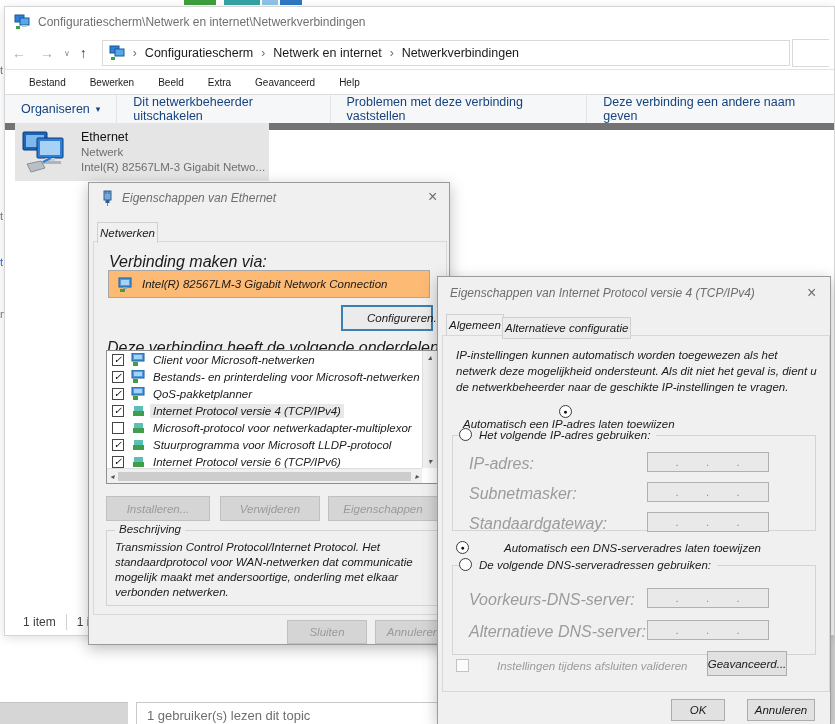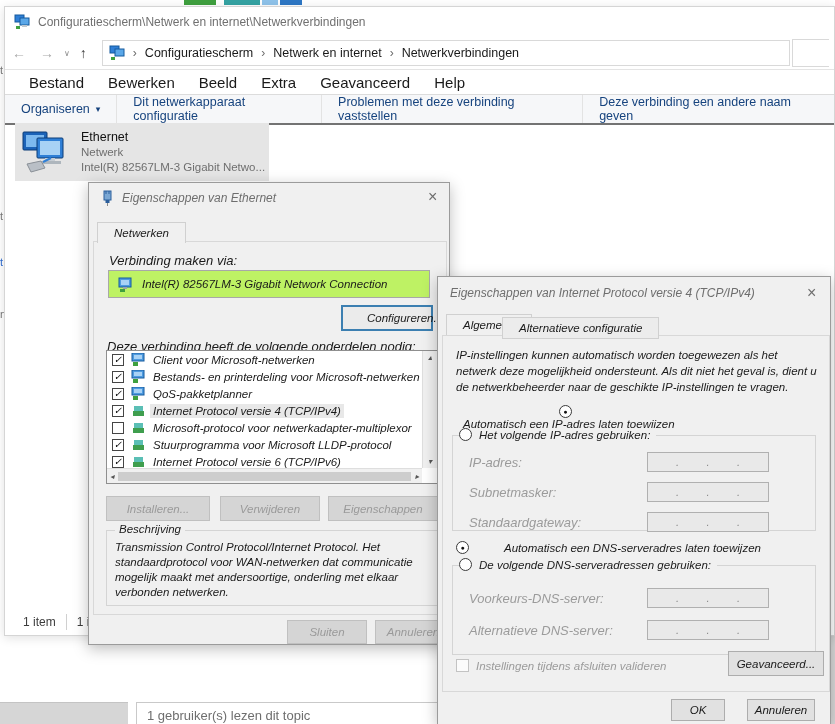--- a/index.html
+++ b/index.html
@@ -21,44 +21,44 @@
   .navrow{height:32px;display:flex;align-items:center;border-bottom:1px solid #e4e4e4;}
   .navbtn{color:#a9a9a9;font-size:14px;margin:0 7px;}
   .navbtn.up{color:#3a3a3a;}
   .navbtn.drop{font-size:8px;color:#8a8a8a;margin:0 3px;}
   .addrbox{height:26px;border:1px solid #d9d9d9;background:#fff;display:flex;align-items:center;
            margin-left:8px;width:688px;padding-left:6px;box-sizing:border-box;}
   .searchbox{height:26px;border:1px solid #d9d9d9;border-right:none;background:#fff;width:36px;margin-left:2px;}
   .crumbsep{color:#6d6d6d;margin:0 8px;font-size:12px;}
   .crumb{color:#1a1a1a;font-size:12.5px;}
   .menurow{height:24px;display:flex;align-items:center;padding-left:12px;background:#fff;}
-  .menuitem{margin-right:0;padding:0 12px;font-size:15px;color:#1a1a1a;}
-  .toolbar{height:28px;background:#f6f7f9;border-top:1px solid #dcdcdc;border-bottom:2px solid #737373;
+  .menuitem{margin-right:0;padding:0 12px;font-size:10px;color:#1a1a1a;}
+  .toolbar{height:28px;background:#f6f7f9;border-top:1px solid #dcdcdc;border-bottom:7px solid #737373;
            display:flex;align-items:center;color:#16437e;font-size:12.5px;}
   .toolitem{padding:0 16px;border-right:1px solid #e3e3e3;height:28px;display:flex;align-items:center;}
   .toolitem:last-child{border-right:none;}
   .caret{font-size:9px;margin-left:6px;color:#16437e;}
   .tile{position:absolute;left:10px;top:116px;width:254px;height:58px;background:#e5e5e5;display:flex;align-items:center;}
   .tile .txt{margin-left:10px;line-height:15px;}
   .tile .t1{font-size:12.5px;color:#111;}
   .tile .t2,.tile .t3{font-size:11.5px;color:#6f6f6f;}
   .statusbar{position:absolute;left:0;bottom:0;width:100%;height:26px;display:flex;align-items:center;
              font-size:12px;color:#3c3c3c;}
   .statusbar .sep{width:1px;height:16px;background:#d0d0d0;margin:0 10px;}
   
   .dlg{position:absolute;background:#f0f0f0;border:1px solid #9b9b9b;box-shadow:0 4px 14px rgba(0,0,0,.25);box-sizing:border-box;font-style:italic;}
   .dlg .dtitle{height:30px;display:flex;align-items:center;color:#6e6e6e;font-size:12px;padding:0 12px;}
   .dlg .dtitle .ttl{margin-left:8px;white-space:nowrap;}
   .dlg .closex{position:absolute;top:6px;right:12px;color:#6e6e6e;font-size:16px;line-height:16px;}
-  .tab{position:absolute;font-size:11.5px;padding:4px 16px;background:#f0f0f0;border:1px solid #d0d0d0;border-bottom:none;z-index:3;}
+  .tab{position:absolute;font-size:11.5px;padding:4px 2px;background:#f0f0f0;border:1px solid #d0d0d0;border-bottom:none;z-index:3;}
   .tab.inactive{background:#ececec;border-bottom:1px solid #d0d0d0;}
   .panel{position:absolute;background:#f0f0f0;border:1px solid #d8d8d8;}
-  .lbl{position:absolute;font-size:13px;color:#1a1a1a;white-space:nowrap;}
+  .lbl{position:absolute;font-size:16px;color:#1a1a1a;white-space:nowrap;}
   .lbl.gray{color:#9b9b9b;}
-  .field{position:absolute;background:#bef264;border:1px solid #a8a8a8;box-sizing:border-box;display:flex;align-items:center;font-size:11.5px;}
+  .field{position:absolute;background:#fdba74;border:1px solid #a8a8a8;box-sizing:border-box;display:flex;align-items:center;font-size:11.5px;}
   .btn{position:absolute;background:#e1e1e1;border:1px solid #adadad;box-sizing:border-box;display:flex;
        align-items:center;justify-content:center;font-size:11.5px;color:#1a1a1a;}
   .btn.disabled{background:#d5d5d5;border-color:#c0c0c0;color:#9a9a9a;}
   .btn.focusblue{border:2px solid #3c7fb1;background:#ebebeb;}
   .listbox{position:absolute;background:#fff;border:1px solid #8f8f8f;box-sizing:border-box;overflow:hidden;}
   .lrow{height:17px;display:flex;align-items:center;padding-left:5px;font-size:11.5px;white-space:nowrap;}
   .lrow .cbx{width:12px;height:12px;border:1px solid #454545;background:#fff;display:flex;align-items:center;justify-content:center;
              font-size:10px;color:#111;flex:none;box-sizing:border-box;}
   .lrow .licon{width:16px;height:13px;margin:0 4px 0 6px;flex:none;}
   .lrow .llabel{padding:1px 3px;}
@@ -69,21 +69,21 @@
            display:flex;justify-content:space-between;align-items:center;font-size:8px;color:#555;padding:0 3px;box-sizing:border-box;}
   .hthumb{height:9px;background:#cdcdcd;flex:1;margin:0 4px;}
   .grp{position:absolute;border:1px solid #d4d4d4;box-sizing:border-box;}
   .grplabel{position:absolute;top:-8px;left:8px;background:#f0f0f0;padding:0 4px;font-size:11.5px;}
   .radio{width:13px;height:13px;border:1px solid #3a3a3a;border-radius:50%;background:#fff;display:flex;
          align-items:center;justify-content:center;flex:none;box-sizing:border-box;font-size:7px;color:#111;line-height:7px;}
   .radiorow{position:absolute;display:flex;align-items:center;font-size:11.5px;}
   .radiorow .rl{margin-left:7px;white-space:nowrap;}
   .ipf{position:absolute;width:122px;height:20px;background:#e9e9e9;border:1px solid #b0b0b0;box-sizing:border-box;
        color:#8a8a8a;font-size:11px;display:flex;align-items:flex-end;justify-content:center;white-space:pre;padding-bottom:3px;}
-  .cbrow{position:absolute;display:flex;align-items:center;font-size:11.5px;color:#9b9b9b;}
+  .cbrow{position:absolute;display:flex;align-items:center;font-size:11.5px;color:#9b9b9b;gap:21px;}
   .cbrow .cbx{width:13px;height:13px;border:1px solid #c3c3c3;background:#fbfbfb;margin-right:7px;flex:none;box-sizing:border-box;}
   .desc{position:absolute;font-size:11.5px;line-height:15px;color:#1a1a1a;}
 </style>
 </head>
 <body>
 
 <div class="topfrag" style="left:184px;width:32px;background:#3fa03f;"></div>
 <div class="topfrag" style="left:224px;width:36px;background:#35a3a3;"></div>
 <div class="topfrag" style="left:262px;width:16px;background:#8fc3ea;"></div>
 <div class="topfrag" style="left:280px;width:22px;background:#2e77c5;"></div>
@@ -133,21 +133,21 @@
     <span class="menuitem">Beeld</span>
     <span class="menuitem">Extra</span>
     <span class="menuitem">Geavanceerd</span>
     <span class="menuitem">Help</span>
   </div>
   <div class="toolbar">
     <div class="toolitem">
       <span>Organiseren</span>
       <span class="caret">▾</span>
     </div>
-    <div class="toolitem">Dit netwerkapparaat configuratie</div>
+    <div class="toolitem">Dit netwerkbeheerder uitschakelen</div>
     <div class="toolitem">Problemen met deze verbinding vaststellen</div>
     <div class="toolitem">Deze verbinding een andere naam geven</div>
   </div>
   <div class="tile">
     <svg width="50" height="48" viewBox="0 0 50 48" style="margin-left:6px;">
       <rect x="2" y="4" width="24" height="18" rx="1" fill="#1c63b8" stroke="#0d3d77"></rect>
       <rect x="5" y="7" width="18" height="12" fill="#7db9ef"></rect>
       <rect x="16" y="10" width="26" height="20" rx="1" fill="#2f7fd6" stroke="#0d3d77"></rect>
       <rect x="19" y="13" width="20" height="14" fill="#a8d2f5"></rect>
       <rect x="24" y="30" width="10" height="3" fill="#c6cdd4"></rect>
@@ -323,17 +323,17 @@
     <span class="lbl gray" style="left:16px;top:25px;">Voorkeurs-DNS-server:</span>
     <div class="ipf" style="left:194px;top:22px;">.         .         .</div>
     <span class="lbl gray" style="left:16px;top:57px;">Alternatieve DNS-server:</span>
     <div class="ipf" style="left:194px;top:54px;">.         .         .</div>
   </div>
 
   <div class="cbrow" style="left:18px;top:382px;">
     <span class="cbx"></span>
     <span>Instellingen tijdens afsluiten valideren</span>
   </div>
-  <div class="btn" style="left:290px;top:374px;width:96px;height:25px;">Geavanceerd...</div>
+  <div class="btn" style="left:269px;top:374px;width:80px;height:25px;">Geavanceerd...</div>
 
   <div class="btn" style="left:233px;top:422px;width:54px;height:22px;">OK</div>
   <div class="btn" style="left:309px;top:422px;width:68px;height:22px;">Annuleren</div>
 </div>
 
 </body></html>

